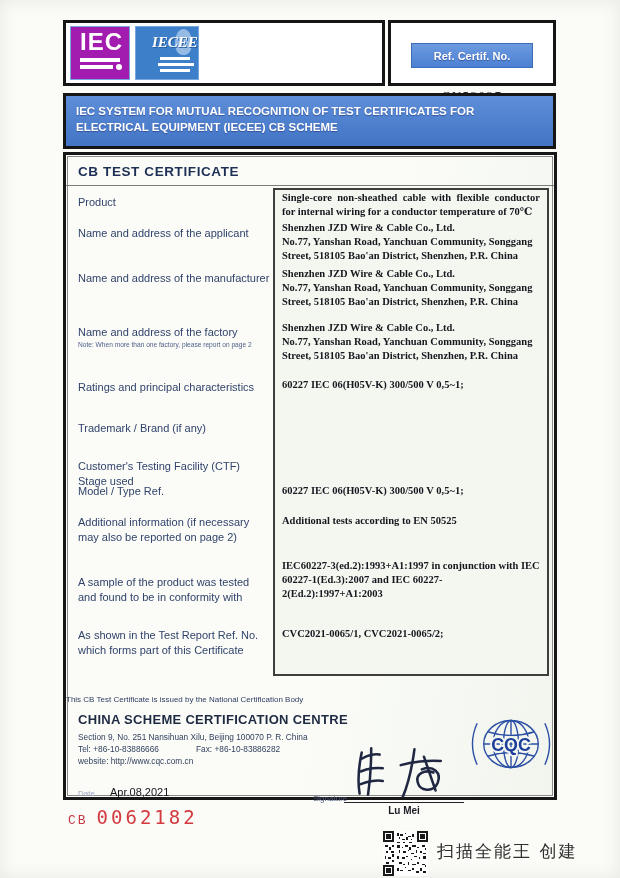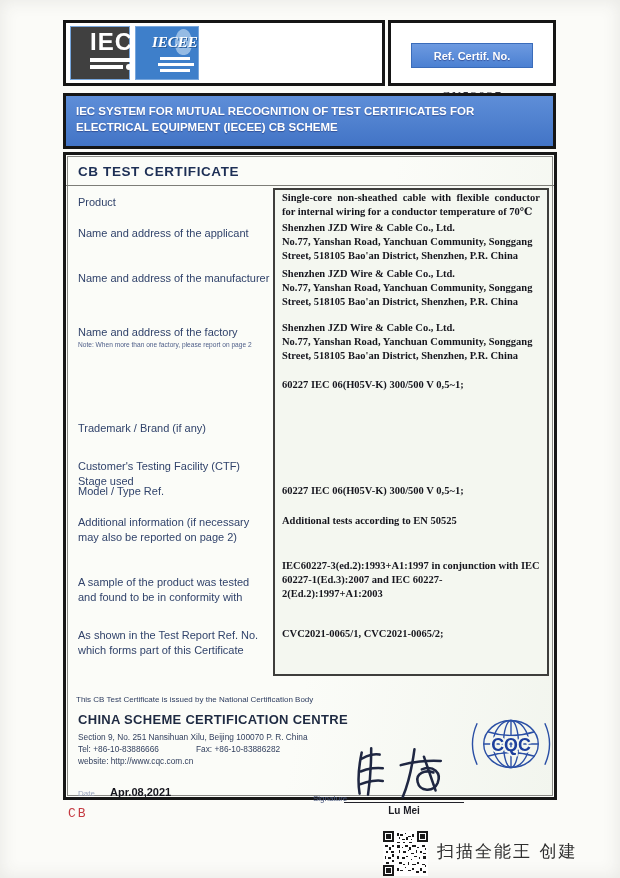--- a/index.html
+++ b/index.html
@@ -11,21 +11,21 @@
     font-family:"Liberation Sans", sans-serif;
     overflow:hidden;
   }
 
   
   .logos-box {
     position:absolute; left:63px; top:20px; width:322px; height:66px;
     background:#fff; border:3px solid #151515;
     display:flex; align-items:center; gap:5px; padding:3px 4px;
   }
-  .iec-sq { width:60px; height:54px; background:#404040; padding:4px 20px; box-shadow:inset 0 0 0 1px #77a6dc; }
+  .iec-sq { width:60px; height:54px; background:#a21caf; padding:4px 10px; box-shadow:inset 0 0 0 1px #77a6dc; }
   .iec-txt { display:block; font-weight:bold; font-size:24px; line-height:1; color:#fff; letter-spacing:1px; }
   .iec-bar1 { margin-top:4px; height:4px; width:40px; background:#fff; }
   .iec-bar2 { margin-top:3px; height:4px; width:33px; background:#fff; position:relative; }
   .iec-bar2::after { content:""; position:absolute; right:-9px; top:-1px; width:6px; height:6px; border-radius:50%; background:#fff; }
   .iecee-sq { width:64px; height:54px; background:#3e7fca; position:relative; padding:7px 17px; overflow:hidden; box-shadow:inset 0 0 0 1px #77a6dc; }
   .iecee-blob { position:absolute; right:7px; top:3px; width:17px; height:26px; background:#a5c6e9; border-radius:50% 50% 42% 42%; opacity:.85; }
   .iecee-txt { position:relative; font-family:"Liberation Serif", serif; font-style:italic; font-weight:bold; font-size:15px; color:#fff; text-shadow:1px 1px 0 #2a5f9e; }
   .iecee-lines span { display:block; height:3px; background:#fff; margin-top:3px; }
   .iecee-lines span:nth-child(1){ width:30px; margin-left:8px; margin-top:6px; }
   .iecee-lines span:nth-child(2){ width:36px; margin-left:6px; }
@@ -70,25 +70,25 @@
     border:2px solid #3e3e3c; background:#f4f7f0;
   }
   .val {
     position:absolute; left:216px; width:258px;
     font-family:"Liberation Serif","DejaVu Serif", serif; font-weight:bold;
     font-size:10.5px; color:#16161e; line-height:1.35;
   }
   .val.justify { text-align:justify; }
 
   
-  .issued-note { position:absolute; left:10px; top:540px; font-size:8px; color:#2e3d60; }
+  .issued-note { position:absolute; left:0; top:540px; font-size:8px; color:#2e3d60; }
   .centre-name { position:absolute; left:12px; top:557px; font-size:13px; font-weight:bold; color:#1e2a42; letter-spacing:.3px; }
   .centre-line { position:absolute; left:12px; font-size:8.3px; color:#33415f; }
   .date-label { position:absolute; left:12px; top:634px; font-size:8px; color:#9aa4bd; }
-  .date-value { position:absolute; left:44px; top:631px; font-size:11px; font-weight:bold; color:#15151d; }
+  .date-value { position:absolute; left:44px; top:631px; font-size:11px; font-weight:normal; color:#15151d; }
   .sig-label { position:absolute; left:247px; top:639px; font-size:8px; color:#47557c; }
   .sig-svg { position:absolute; left:280px; top:588px; }
   .sig-line { position:absolute; left:278px; top:647px; width:120px; border-top:1.6px solid #22222a; }
   .signer { position:absolute; left:278px; top:650px; width:120px; text-align:center; font-size:10px; font-weight:bold; color:#1c1c24; }
   .cqc-svg { position:absolute; left:398px; top:556px; }
 
   
   .serial { position:absolute; left:68px; top:806px; display:flex; align-items:baseline; gap:9px; }
   .serial-prefix { font-family:Liberation Mono, monospace; font-size:13px; letter-spacing:2px; color:#c53a42; }
   .serial-number { font-family:"DejaVu Sans Mono", monospace; font-size:19px; letter-spacing:3px; color:#d23a3f; }
@@ -129,20 +129,21 @@
     <div class="cert-title">CB TEST CERTIFICATE</div>
     <div class="title-rule"></div>
 
     <div class="value-box"></div>
 
     <div class="lbl" style="top:40px">Product</div>
     <div class="lbl" style="top:71px">Name and address of the applicant</div>
     <div class="lbl" style="top:116px">Name and address of the manufacturer</div>
     <div class="lbl" style="top:170px">Name and address of the factory</div>
     <div class="lbl-note" style="top:186px">Note: When more than one factory, please report on page 2</div>
+    <div class="lbl" style="top:225px">Ratings and principal characteristics</div>
     <div class="lbl" style="top:266px">Trademark / Brand (if any)</div>
     <div class="lbl" style="top:304px">Customer's Testing Facility (CTF) Stage used</div>
     <div class="lbl" style="top:329px">Model / Type Ref.</div>
     <div class="lbl" style="top:360px;width:186px">Additional information (if necessary may also be reported on page 2)</div>
     <div class="lbl" style="top:420px;width:190px">A sample of the product was tested and found to be in conformity with</div>
     <div class="lbl" style="top:473px;width:185px">As shown in the Test Report Ref. No. which forms part of this Certificate</div>
 
     <div class="val justify" style="top:36px">Single-core non-sheathed cable with flexible conductor for internal wiring for a conductor temperature of 70℃</div>
     <div class="val" style="top:66px">Shenzhen JZD Wire &amp; Cable Co., Ltd.</div>
     <div class="val" style="top:80px">No.77, Yanshan Road, Yanchuan Community, Songgang Street, 518105 Bao'an District, Shenzhen, P.R. China</div>
@@ -196,20 +197,21 @@
         <path d="M25,46 Q50,38 75,46"></path>
         <path d="M14,11 Q4,33 14,55"></path>
         <path d="M86,11 Q96,33 86,55"></path>
       </g>
       <text x="50" y="40" text-anchor="middle" font-family="Liberation Sans, sans-serif" font-size="19" font-weight="bold" fill="#1d3f9c" stroke="#f4f7f0" stroke-width="4" paint-order="stroke">CQC</text>
     </svg>
   </div>
 
   <div class="serial">
     <span class="serial-prefix">CB</span>
+    <span class="serial-number">0062182</span>
   </div>
 
   <svg class="qr" width="45" height="45" viewBox="0 0 29 29" shape-rendering="crispEdges">
     <rect width="29" height="29" fill="#ffffff"></rect>
     <g fill="#1a1a1a">
       <rect x="0" y="0" width="7" height="7"></rect>
         <rect x="22" y="0" width="7" height="7"></rect>
         <rect x="0" y="22" width="7" height="7"></rect>
       <rect x="1" y="1" width="5" height="5" fill="#ffffff"></rect>
         <rect x="23" y="1" width="5" height="5" fill="#ffffff"></rect>

